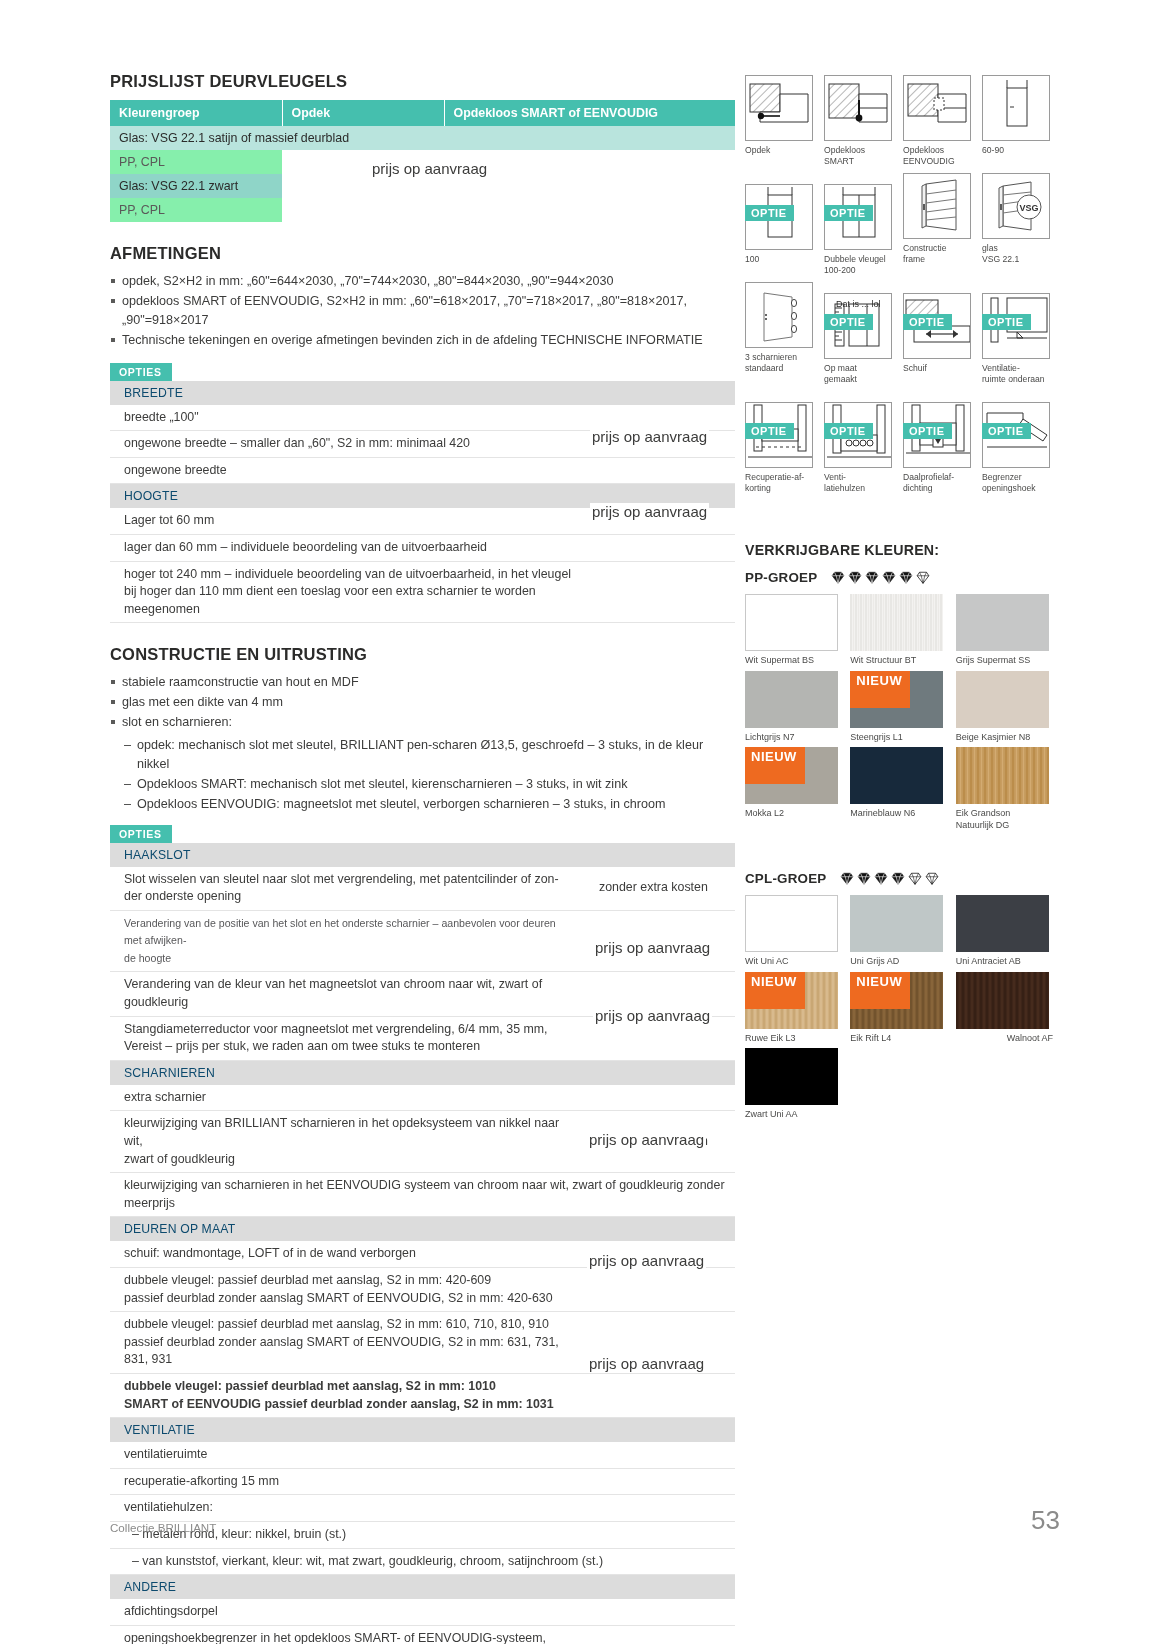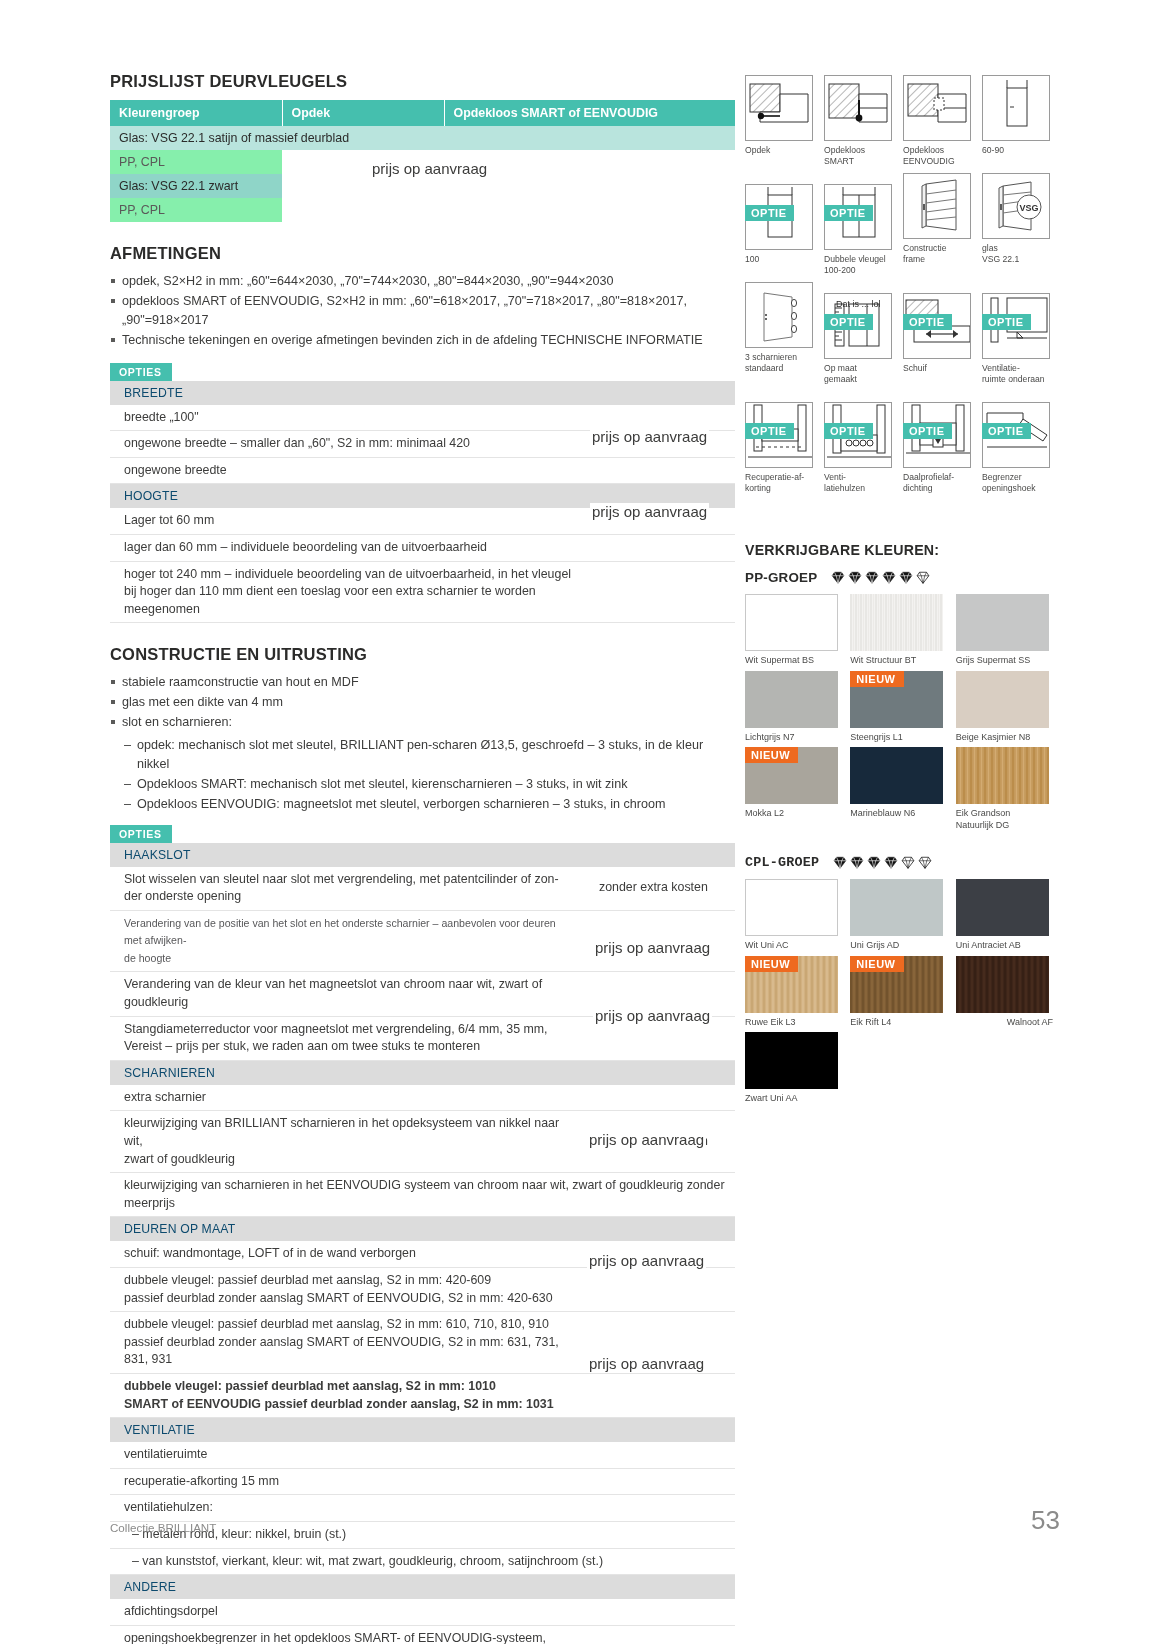--- a/index.html
+++ b/index.html
@@ -125,21 +125,21 @@
   .grp-name { font-size:13.4px; font-weight:bold; color:#2b2b2a; letter-spacing:.2px; }
   .dia-row { display:flex; gap:3px; align-items:center; }
   .dia { width:14px; height:13px; display:block; }
 
   .sw-grid { display:grid; grid-template-columns:repeat(3,1fr); gap:4px 8px; }
   .sw { position:relative; }
   .sw .chip { width:93px; height:57px; position:relative; overflow:hidden; }
   .sw .chip.bord { border:1px solid #c8c8c8; }
   .sw .nieuw {
     position:absolute; left:0; top:0; background:#ee6a20; color:#fff;
-    font-size:11px; font-weight:bold; letter-spacing:.5px; padding:2px 8px 2px 6px; z-index:2;
+    font-size:13px; font-weight:bold; letter-spacing:.5px; padding:2px 8px 20px 6px; z-index:2;
   }
   .sw .lab { font-size:9px; color:#4a4a49; margin-top:4px; line-height:1.28; }
   .sw .lab .l2 { display:block; }
   .sw.r { text-align:right; }
 
   
   .foot-left {
     position:absolute; left:110px; top:1521px; font-size:11.6px; color:#8b8b8a;
   }
   .foot-right {
@@ -750,21 +750,21 @@
               <rect width="93" height="57" fill="url(#oak)"></rect>
             </svg>
           </div>
           <div class="lab">
             <span>Eik Grandson</span>
             <span class="l2">Natuurlijk DG</span>
           </div>
         </div>
       </div>
 
-      <div class="grp-row" style="margin-top:24px;font-family:Liberation Mono, monospace;">
+      <div class="grp-row" style="margin-top:40px;">
         <div class="grp-name">CPL-GROEP</div>
         <div class="dia-row">
           <svg class="dia" viewBox="0 0 24 22">
               <path d="M2 8 L6 2 H18 L22 8 L12 21 Z" fill="#111" stroke="#111"></path>
               <path d="M2 8 H22 M6 2 L9 8 L12 21 M18 2 L15 8 L12 21" stroke="#fff" stroke-width="1.1" fill="none"></path>
             </svg>
           <svg class="dia" viewBox="0 0 24 22">
               <path d="M2 8 L6 2 H18 L22 8 L12 21 Z" fill="#111" stroke="#111"></path>
               <path d="M2 8 H22 M6 2 L9 8 L12 21 M18 2 L15 8 L12 21" stroke="#fff" stroke-width="1.1" fill="none"></path>
             </svg>

